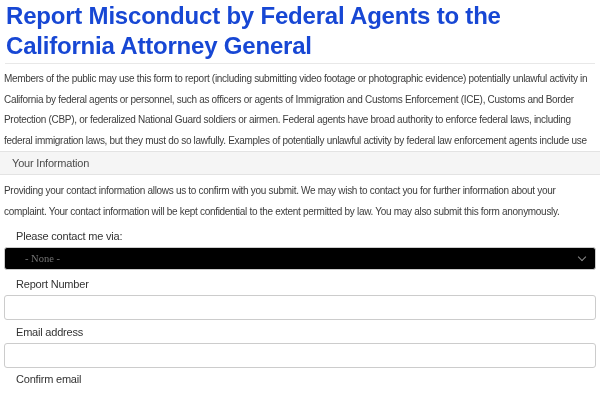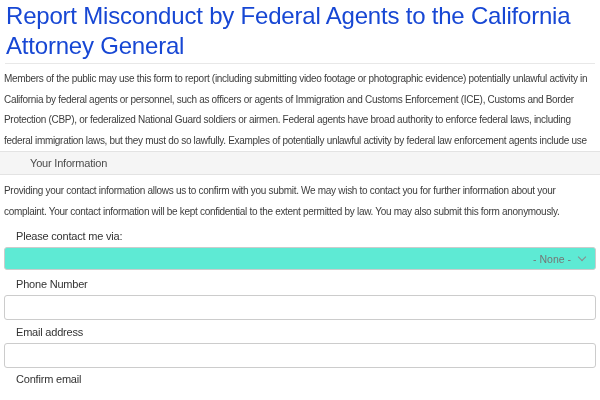--- a/index.html
+++ b/index.html
@@ -8,21 +8,21 @@
     background: #ffffff;
     overflow: hidden;
     font-family: "Liberation Sans", sans-serif;
   }
   .content { padding: 0 4px; }
 
   h1.page-title {
     padding: 1px 2px 0 2px;
     font-size: 24px;
     line-height: 30px;
-    font-weight: 400;
+    font-weight: 700;
     letter-spacing: -0.2px;
     color: #1747d4;
   }
   .header-divider {
     border-top: 1px solid #e8e8e8;
     margin: 2px 1px 0 1px;
     height: 0;
   }
 
   .intro { margin-top: 5px; }
@@ -36,21 +36,21 @@
   }
 
   .section-header {
     margin: 0 -4px;
     height: 24px;
     background: #f5f5f5;
     border-top: 1px solid #e3e3e3;
     border-bottom: 1px solid #e3e3e3;
     display: flex;
     align-items: center;
-    padding-left: 30px;
+    padding-left: 12px;
     font-size: 11px;
     letter-spacing: -0.2px;
     color: #4c4c4c;
   }
 
   .section-desc { margin-top: 6px; }
 
   .form-label {
     display: block;
     margin-top: 8px;
@@ -67,29 +67,28 @@
     position: relative;
     margin-top: 4px;
     width: 100%;
   }
   select.form-select {
     -webkit-appearance: none;
     -moz-appearance: none;
     appearance: none;
     width: 100%;
     height: 23px;
-    background: #5eead4;
+    background: #000000;
     border: 1px solid #cccccc;
     border-radius: 3px;
     padding: 0 24px 0 20px;
-    font-family: Liberation Sans, sans-serif;
+    font-family: Liberation Serif, serif;
     font-size: 10.5px;
     color: #757575;
     outline: none;
-    text-align: right;
   }
   .chevron {
     position: absolute;
     right: 11px;
     top: 7px;
     width: 6px;
     height: 6px;
     border-right: 1px solid #8a8a8a;
     border-bottom: 1px solid #8a8a8a;
     transform: rotate(45deg);
@@ -137,21 +136,21 @@
   </div>
 
   <label class="form-label">Please contact me via:</label>
   <div class="select-wrap">
     <select class="form-select">
       <option>- None -</option>
     </select>
     <span class="chevron"></span>
   </div>
 
-  <label class="form-label">Phone Number</label>
+  <label class="form-label">Report Number</label>
   <input class="form-input" type="text" style="">
 
   <label class="form-label tight">Email address</label>
   <input class="form-input" type="text" style="">
 
   <label class="form-label last">Confirm email</label>
 
 </div>
 
 </body></html>

